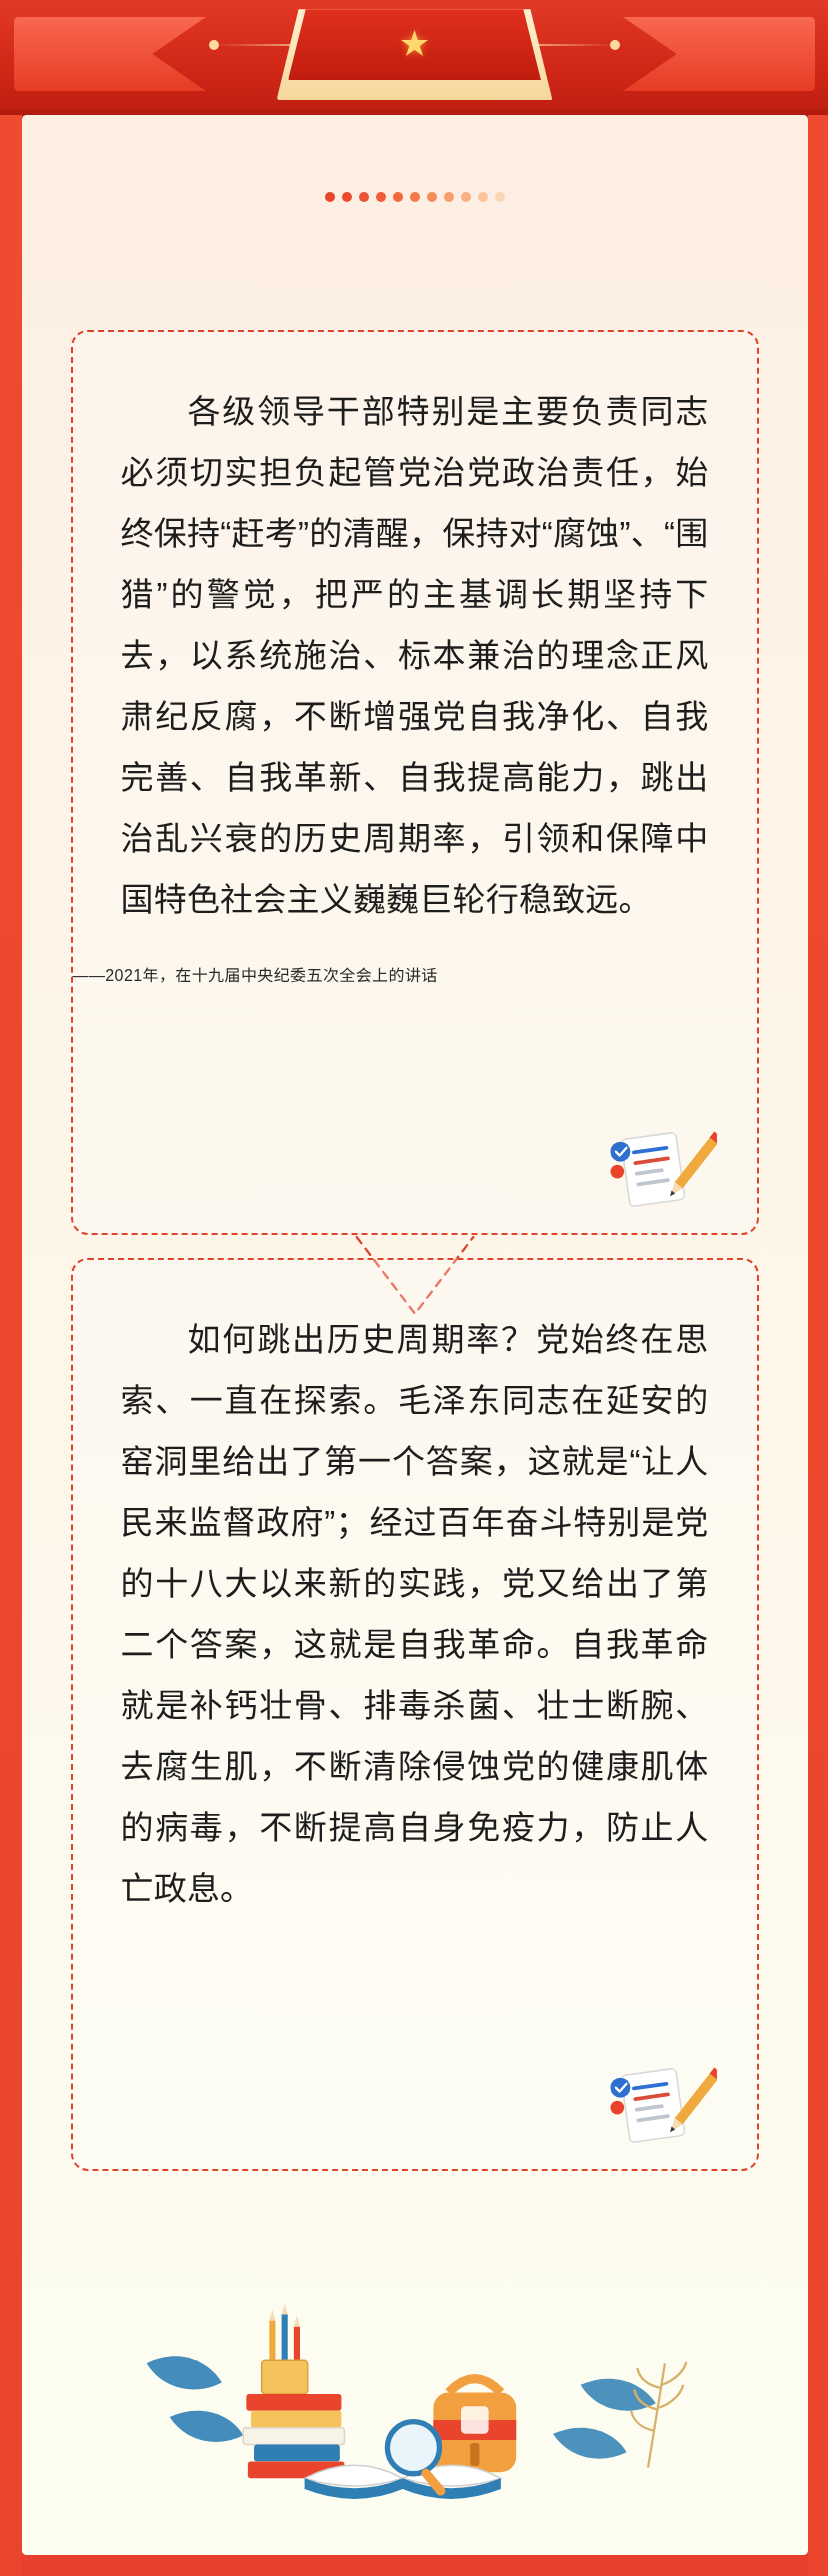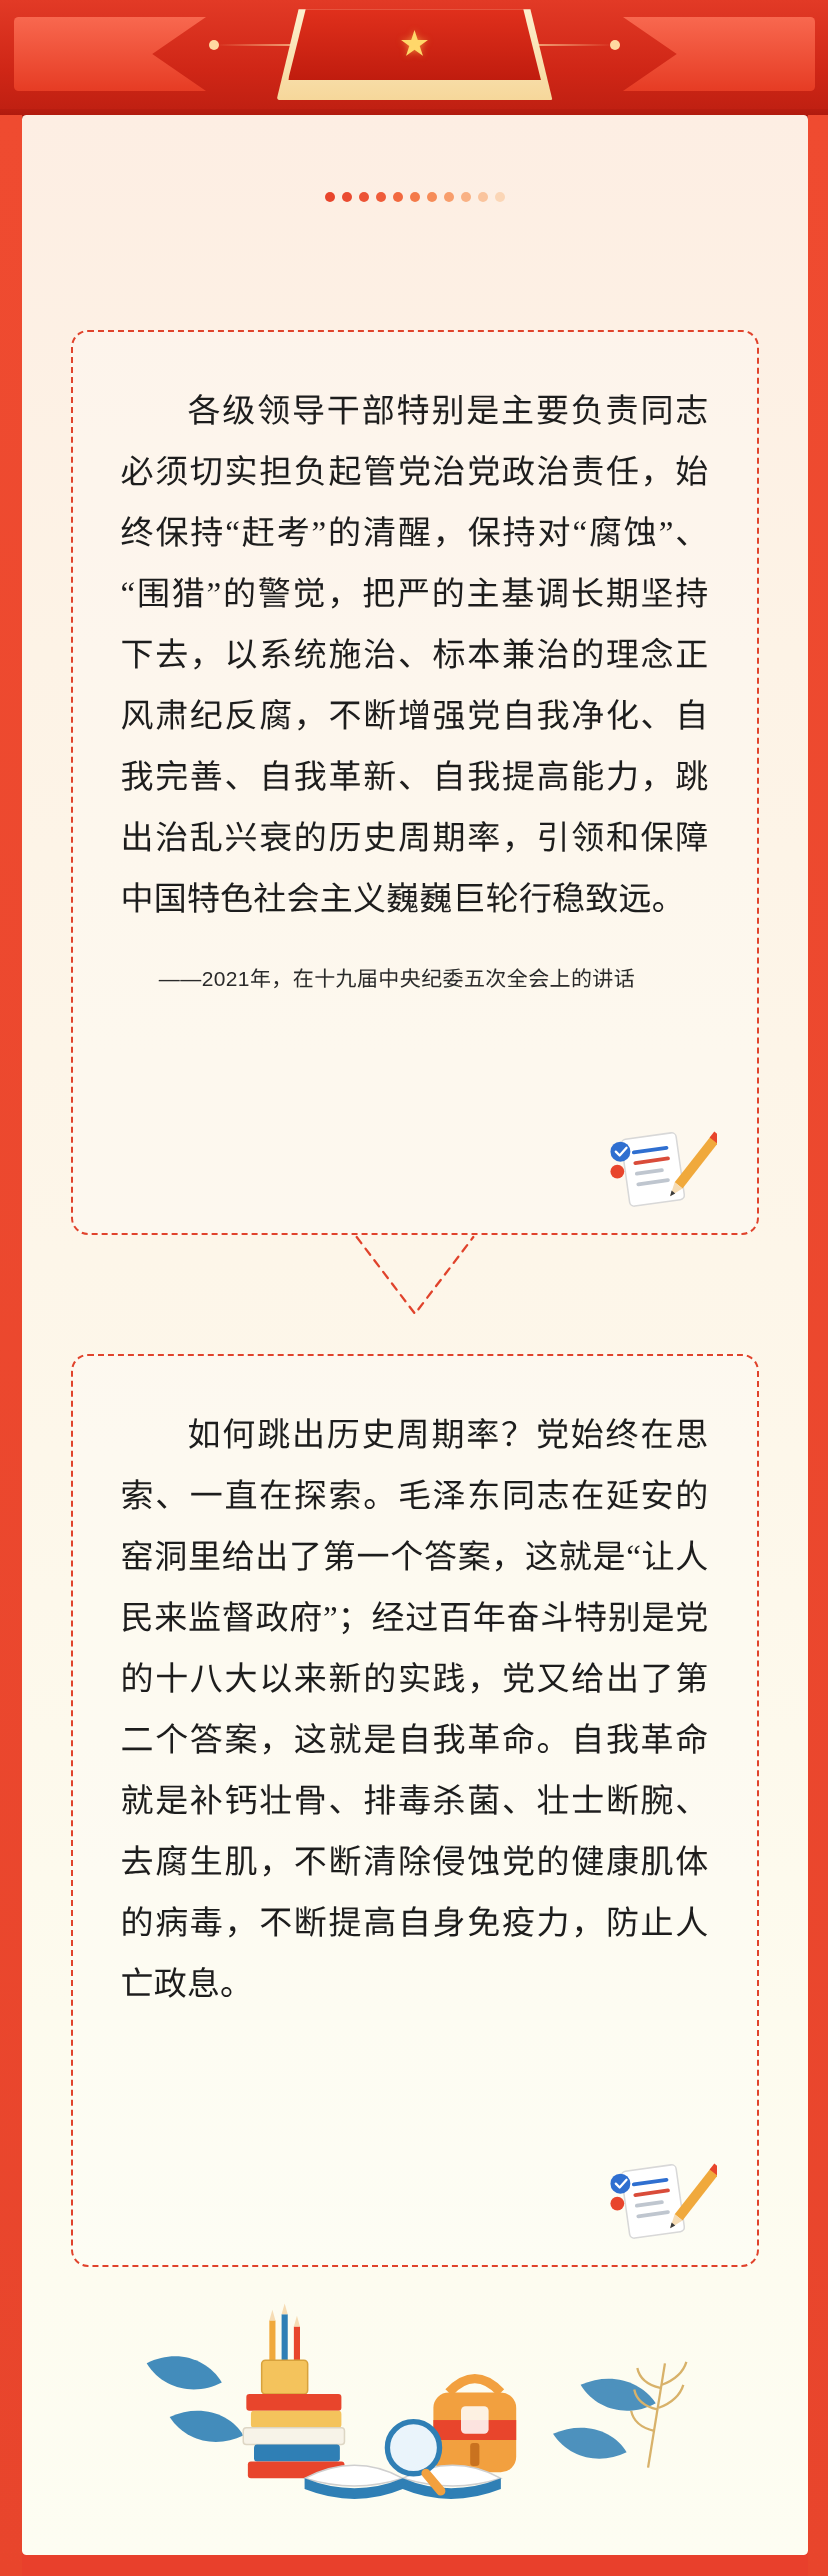--- a/index.html
+++ b/index.html
@@ -145,38 +145,38 @@
   .card {
     position: absolute;
     left: 49px;
     width: 688px;
     border: 2.3px dashed #e0432c;
     border-radius: 17px;
     box-sizing: border-box;
     background: rgba(255,255,255,0.28);
   }
   #card1 { top: 215px; height: 905px; }
-  #card2 { top: 1239px; height: 913px; }
+  #card2 { top: 1143px; height: 913px; }
 
   .quote-text {
     margin: 0;
     padding: 49px 48px 0 48px;
     font-size: 33px;
     line-height: 61px;
     color: #1d1d1d;
     text-align: justify;
     text-indent: 67px;
-    font-family: Liberation Serif, serif;
+    font-family: Liberation Sans, sans-serif;
     letter-spacing: 0.2px;
   }
   .attribution {
     margin: 0;
     padding: 32px 35px 0 0;
-    text-align: center;
-    font-size: 21px;
+    text-align: left;
+    font-size: 16px;
     color: #2a2a2a;
     letter-spacing: 0.4px;
   }
 
   
   .doodle {
     position: absolute;
     right: 40px;
     bottom: 20px;
     width: 115px;

